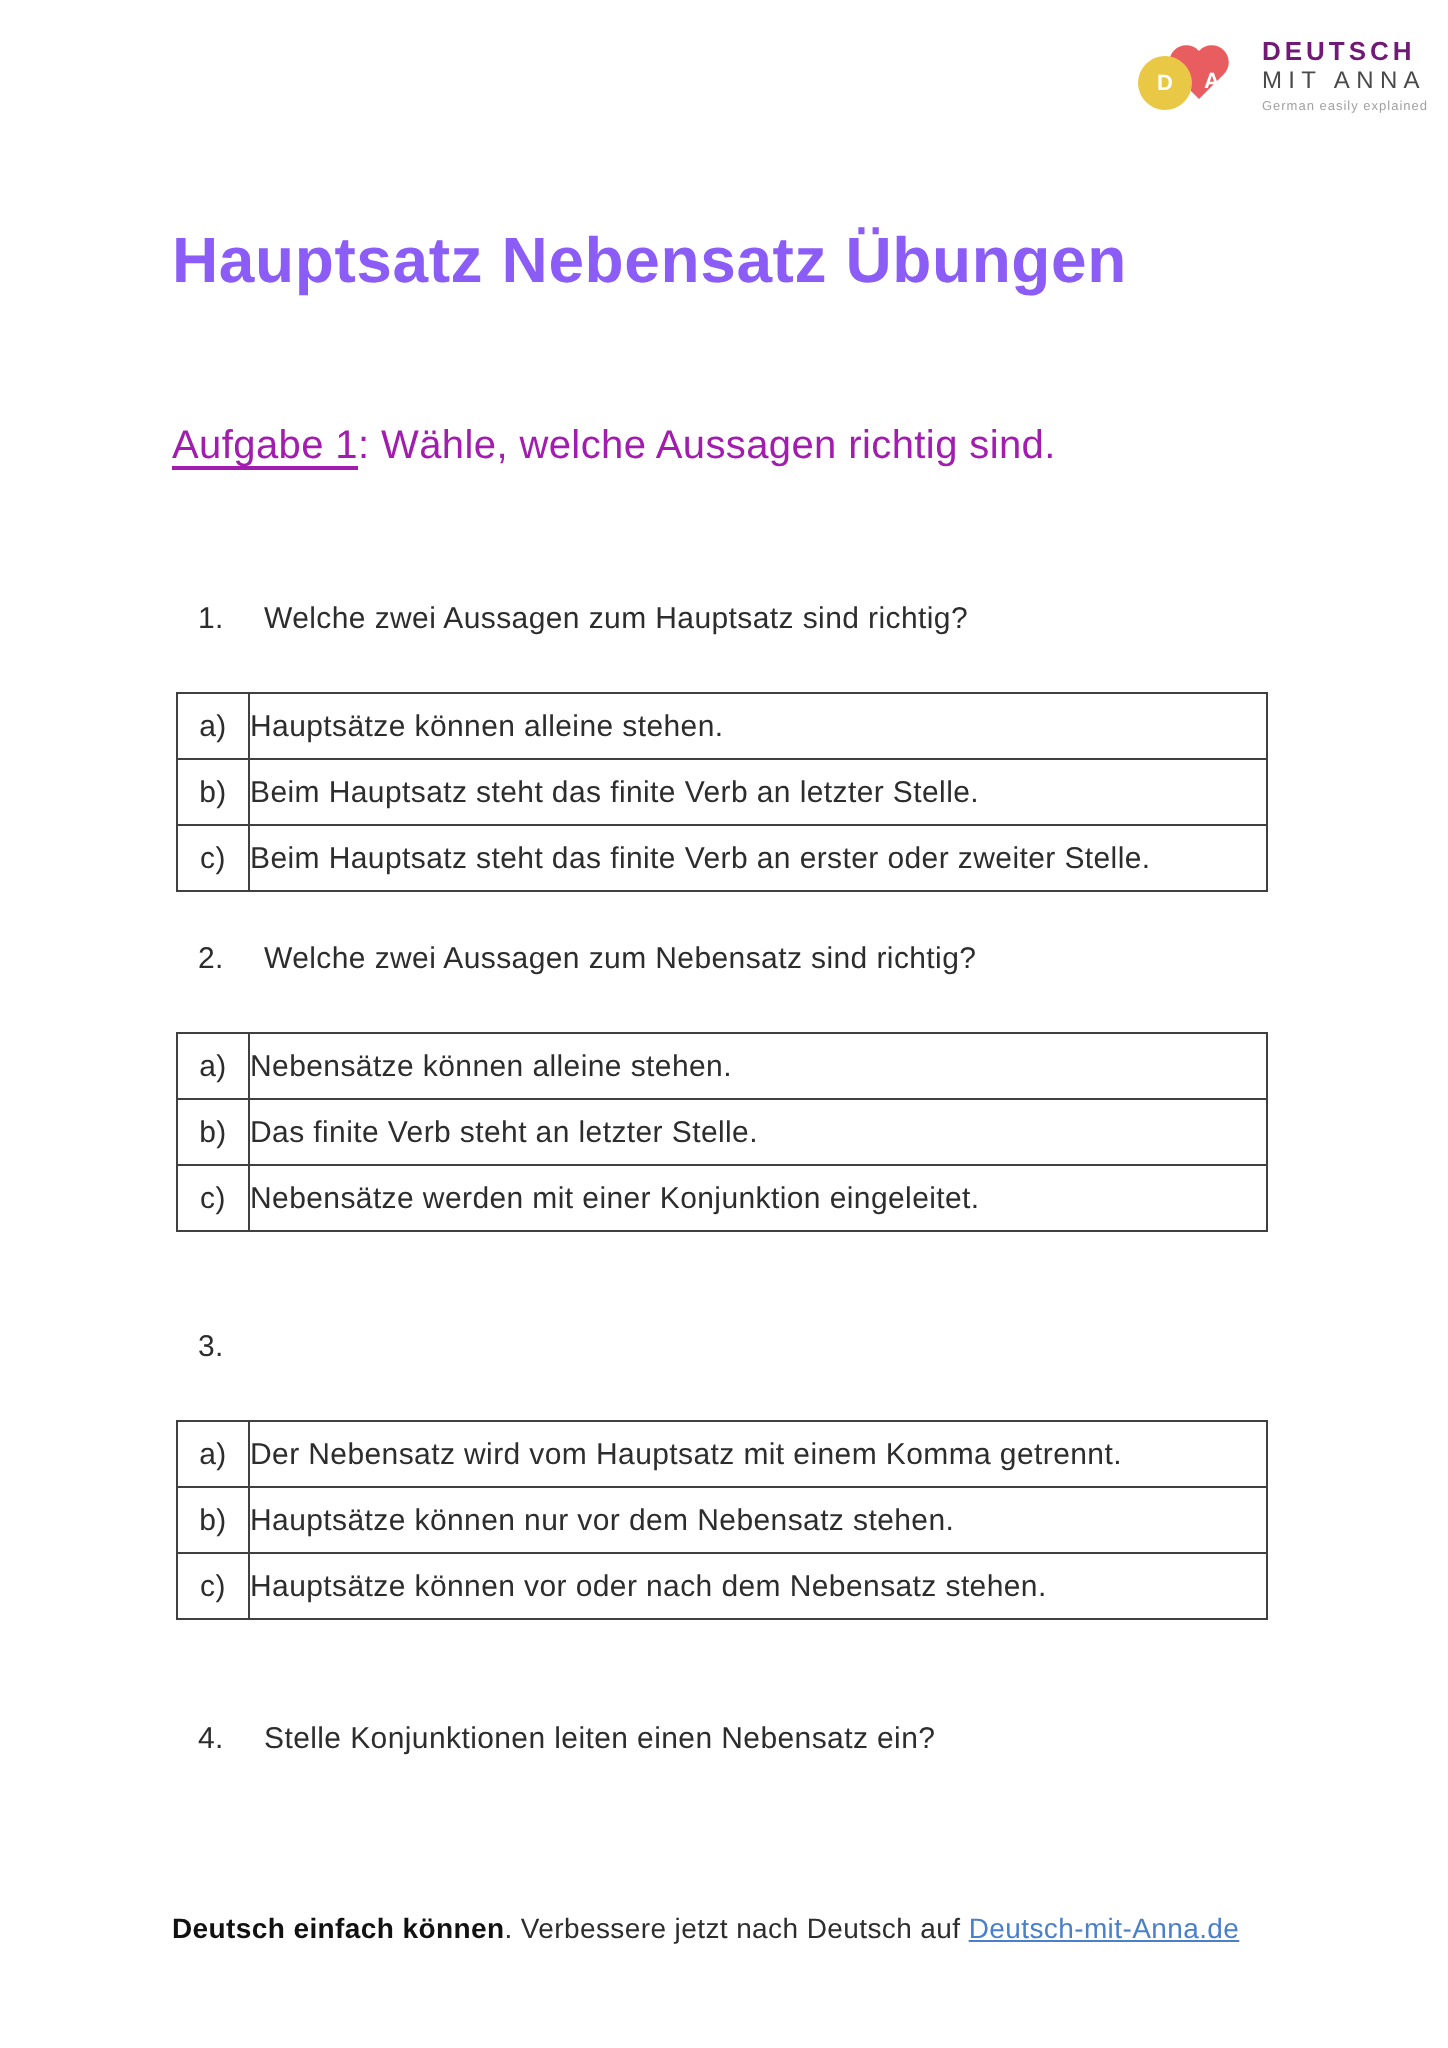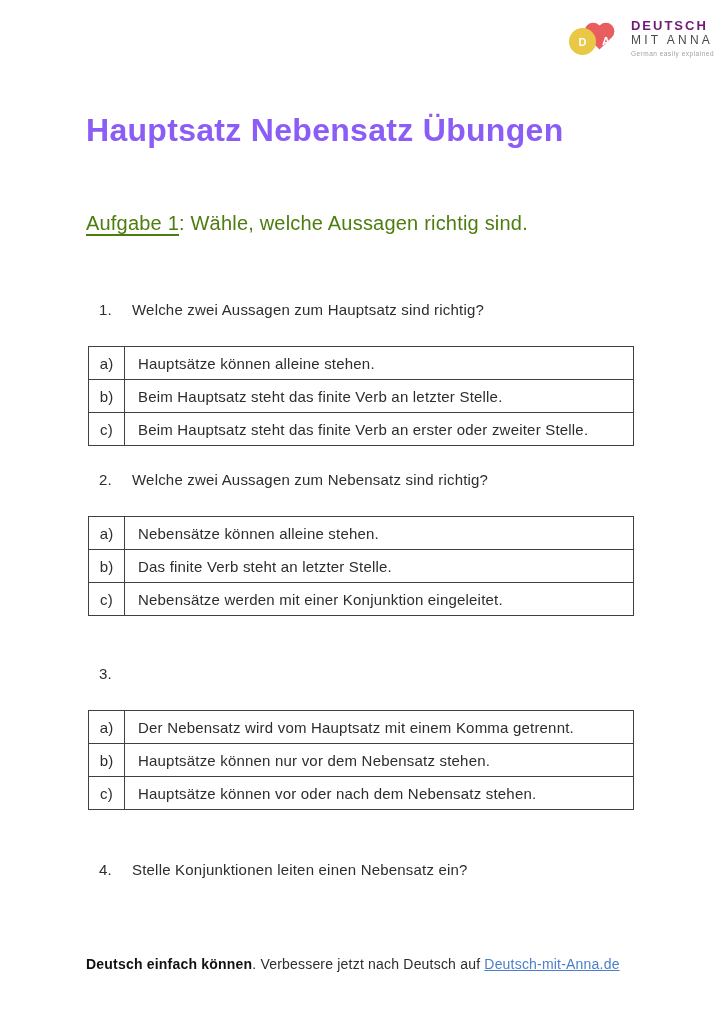--- a/index.html
+++ b/index.html
@@ -89,21 +89,21 @@
     font-size: 32px;
     font-weight: bold;
     letter-spacing: 0.3px;
     color: #8b5cf6;
   }
   .task {
     position: absolute;
     top: 212px; left: 86px;
     font-size: 20px;
     letter-spacing: 0.2px;
-    color: #4d7c0f;
+    color: #a21caf;
   }
   .task-label {
     text-decoration: underline;
     text-underline-offset: 4px;
     text-decoration-thickness: 1.5px;
   }
 
   
   .question {
     position: absolute;
@@ -135,21 +135,20 @@
   .options td {
     border: 1px solid #404040;
     height: 33px;
     background: #ffffff;
   }
   .options td.letter {
     width: 36px;
     text-align: center;
   }
   .options td.opt-text {
-    padding-left: 13px;
   }
 
   
   .footer {
     position: absolute;
     top: 956px; left: 86px;
     font-size: 14px;
     letter-spacing: 0.2px;
     color: #2d2d2d;
     white-space: nowrap;

